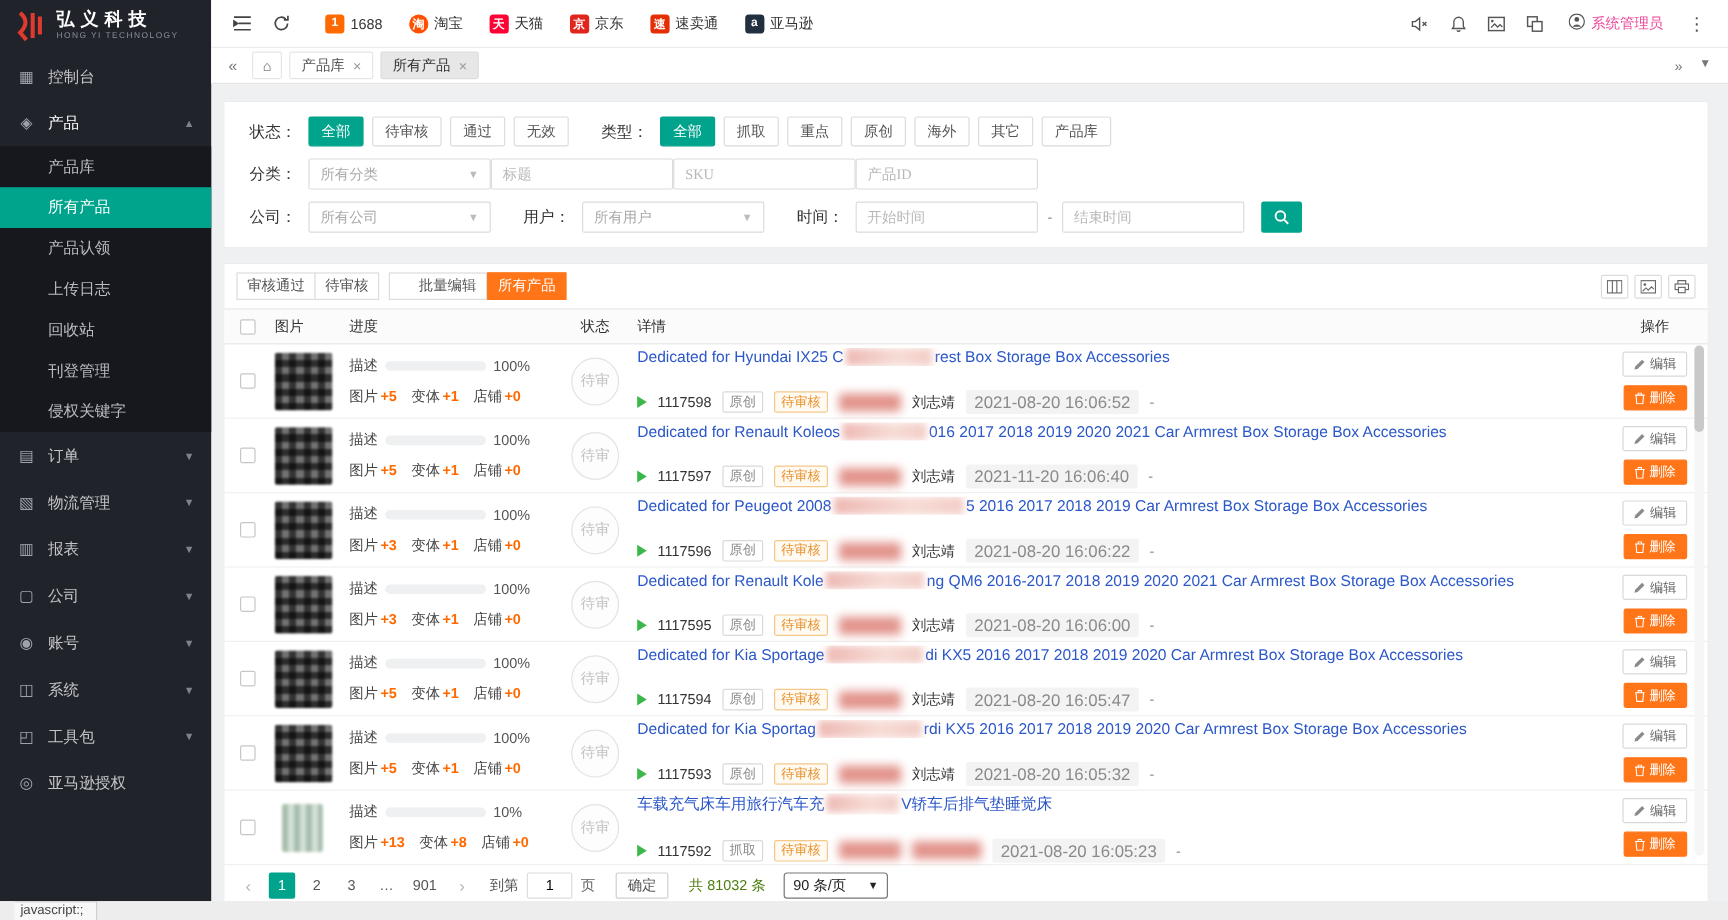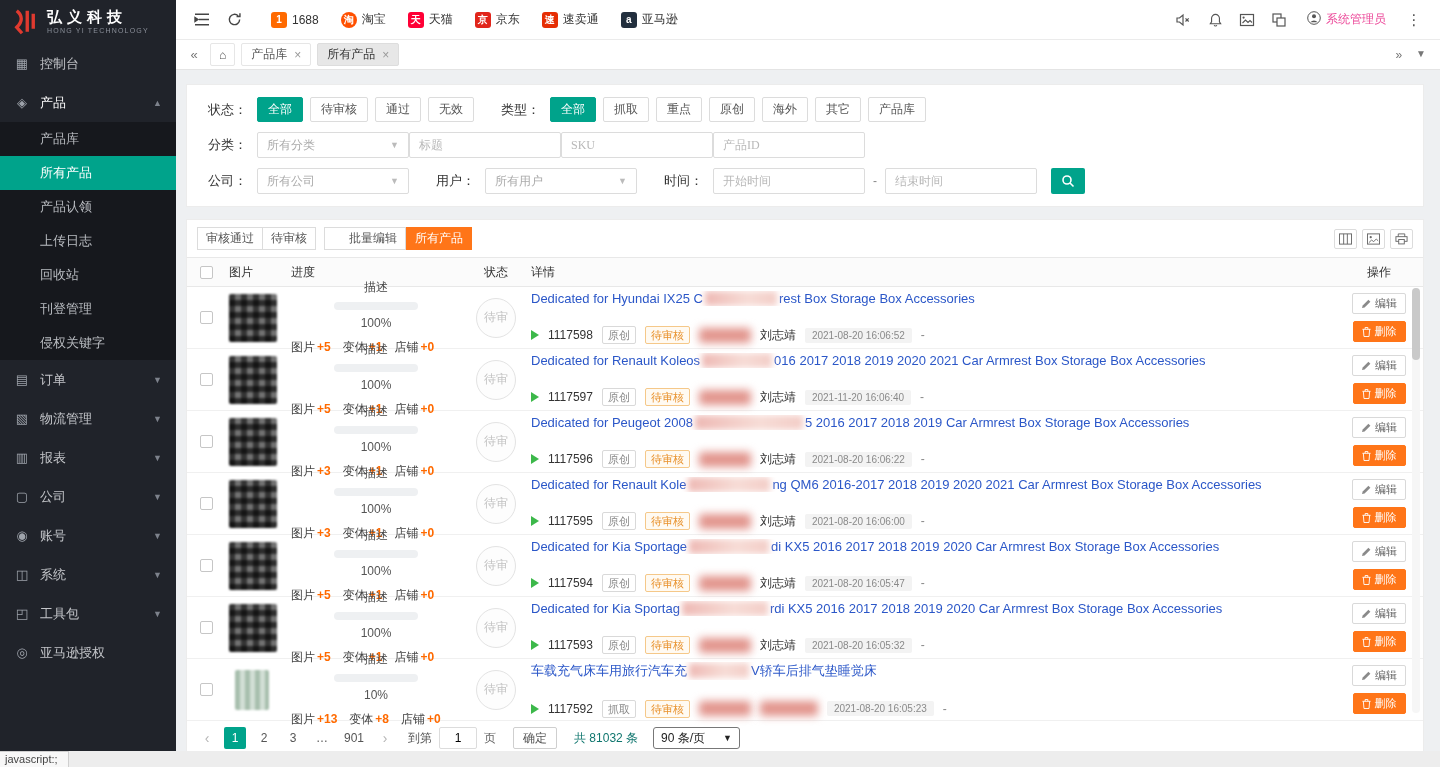--- a/index.html
+++ b/index.html
@@ -79,63 +79,63 @@
 .t-row { display:flex; align-items:center; height:62px; border-bottom:1px solid #f0f0f0; }
 
 .cb { width:13px; height:13px; border:1px solid #c6c6c6; border-radius:2px; background:#fff; display:inline-block; cursor:pointer; }
 .thumb { width:48px; height:48px; border-radius:2px;
   background: repeating-linear-gradient(0deg, rgba(40,40,40,.85) 0 6px, rgba(130,130,130,.6) 6px 12px),
               repeating-linear-gradient(90deg, #4a4a4a 0 6px, #a0a0a0 6px 12px);
   background-blend-mode:multiply; filter:blur(1px); }
 .t-row:nth-child(7) .thumb { width:34px; height:40px; margin-left:6px; filter:blur(1.2px);
   background: repeating-linear-gradient(90deg,#a8bfae 0 5px,#d2dfd5 5px 10px); background-blend-mode:normal; }
 
-.prog-line { display:flex; align-items:center; gap:6px;flex-direction:column; }
+.prog-line { display:flex; align-items:center; gap:6px; }
 .desc-label { color:#444; }
 .bar { width:84px; height:8px; background:#eef0f2; border-radius:4px; overflow:hidden; }
 .bar-fill { height:100%; background:#2d8cf0; border-radius:4px; }
 .pct { color:#555; }
 .counts { margin-top:9px; display:flex; gap:12px; color:#444; }
 .counts b { color:#ff6a00; margin-left:2px; font-weight:bold; }
 
 .status-circle { width:40px; height:40px; border-radius:50%; border:1px solid #e3e3e3; background:#fdfdfd; color:#c2c2c2; display:inline-flex; align-items:center; justify-content:center; font-size:12px; }
 
 .d-title { color:#2b57c8; font-size:13px; white-space:nowrap; overflow:hidden; display:flex; align-items:center; gap:2px; cursor:pointer; }
 .title-blur { display:inline-block; height:15px; border-radius:2px; flex:none;
   background:linear-gradient(90deg,#eeb9b4,#f7dcd6 60%,#f3cdc7); filter:blur(3px); }
 .d-meta { margin-top:20px; display:flex; align-items:center; gap:9px; color:#333; }
 .play { width:0; height:0; border-top:5px solid transparent; border-bottom:5px solid transparent; border-left:8px solid #3cb84a; flex:none; }
 .badge { font-size:11px; padding:0 5px; line-height:16px; border-radius:2px; border:1px solid #d9d9d9; color:#8a8a8a; background:#fff; flex:none; }
 .badge.review { border-color:#f5c889; color:#e8912c; background:#fffaf2; }
 .blur-chip { display:inline-block; width:52px; height:15px; border-radius:2px; background:#e2948c; filter:blur(4px); flex:none; }
 .user-name { color:#333; }
 .user-name.blur-chip { color:transparent; width:58px; }
-.date-chip { background:#f3f3f3; color:#8a8a8a; padding:2px 7px; border-radius:2px; font-size:10px; flex:none; }
+.date-chip { background:#f3f3f3; color:#8a8a8a; padding:2px 7px; border-radius:2px; font-size:14px; flex:none; }
 .meta-dash { color:#888; }
 
 .act { display:flex; flex-direction:column; gap:7px; align-items:center; }
 .btn-edit { display:flex; align-items:center; gap:4px; border:1px solid #d9d9d9; background:#fff; color:#666; font-size:11px; padding:2px 8px; border-radius:2px; cursor:pointer; }
 .btn-del { display:flex; align-items:center; gap:4px; border:1px solid #ff7518; background:#ff7518; color:#fff; font-size:11px; padding:2px 8px; border-radius:2px; cursor:pointer; }
 
 .pagination { display:flex; align-items:center; gap:7px; padding:6px 10px; font-size:12px; color:#666; }
 .pg-arrow { min-width:20px; height:22px; display:flex; align-items:center; justify-content:center; color:#b5b5b5; cursor:pointer; font-size:14px; }
 .pg-num { min-width:22px; height:22px; padding:0 4px; display:flex; align-items:center; justify-content:center; cursor:pointer; color:#555; border-radius:2px; }
 .pg-num.active { background:#00a38b; color:#fff; }
 .jump-label { margin-left:6px; color:#555; }
 .jump-input { width:38px; height:22px; border:1px solid #dcdcdc; border-radius:2px; text-align:center; font-size:12px; outline:none; }
 .confirm-btn { height:22px; padding:0 9px; border:1px solid #cfcfcf; background:#fff; border-radius:2px; font-size:12px; color:#555; cursor:pointer; margin-left:10px; }
-.total-text { margin-left:10px; color:#0f766e; }
+.total-text { margin-left:10px; color:#4d7c0f; }
 .page-size { height:22px; border:1px solid #777; border-radius:3px; display:flex; align-items:center; gap:18px; padding:0 7px; cursor:pointer; color:#222; margin-left:8px; background:#fff; }
 .page-size .sel-caret { font-size:9px; color:#222; }
 
 .v-scroll { position:absolute; top:68px; right:3px; width:8px; bottom:42px; background:#f6f6f6; border-radius:4px; }
 .v-thumb { width:8px; height:72px; background:#c9c9c9; border-radius:4px; cursor:pointer; }
 
 .statusbar { position:absolute; left:0; bottom:0; width:100%; height:16px; background:#ededed; }
-.status-bubble { position:absolute; left:0; bottom:0; background:#f7f7f7; border:1px solid #cfcfcf; border-left:none; border-bottom:none; padding:1px 10px 2px 5px; font-size:11px; color:#444; }
+.status-bubble { position:absolute; left:12px; bottom:0; background:#f7f7f7; border:1px solid #cfcfcf; border-left:none; border-bottom:none; padding:1px 10px 2px 5px; font-size:11px; color:#444; }
 svg { display:block; }
 </style>
 </head>
 <body>
 
 <div class="app">
 
   <aside class="sidebar">
     <div class="logo">
       <svg width="30" height="30" viewBox="0 0 40 40">

